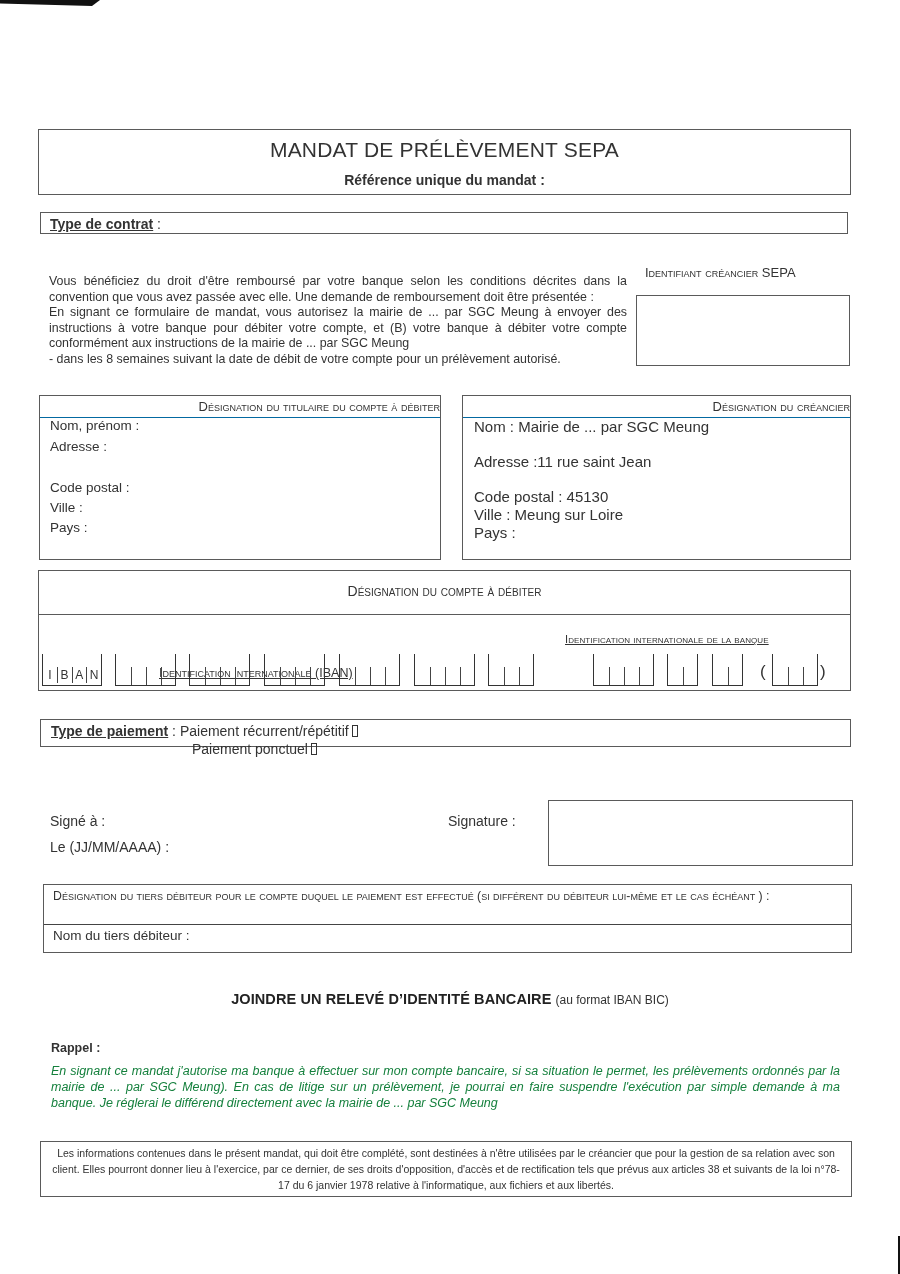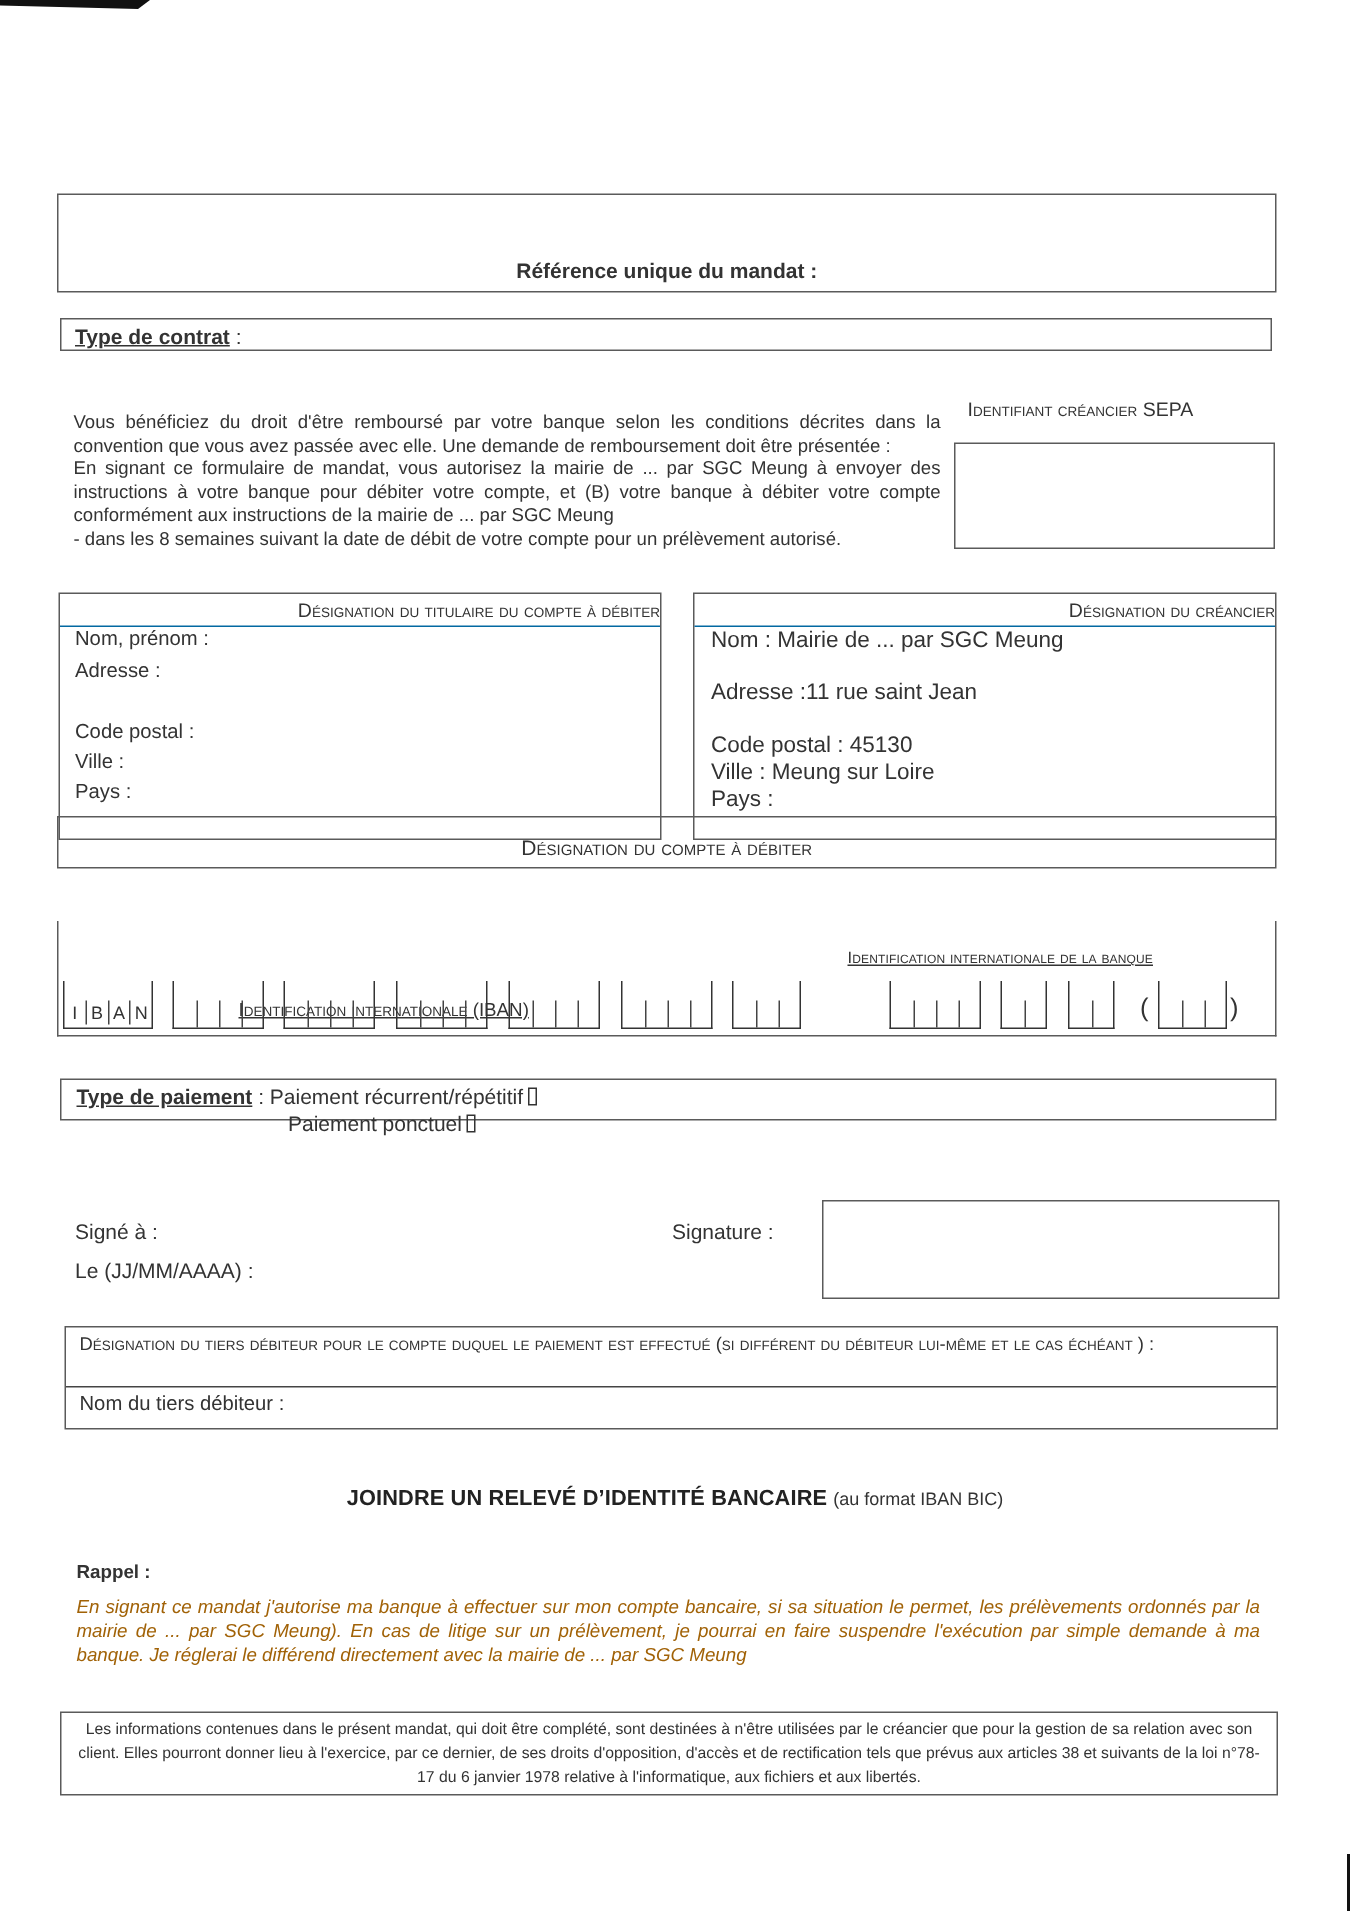--- a/index.html
+++ b/index.html
@@ -30,21 +30,21 @@
     .ics-box { left: 636px; top: 295px; width: 214px; height: 71px; }
 
     
     .tit { left: 39px; top: 395px; width: 402px; height: 165px; }
     .cre { left: 462px; top: 395px; width: 389px; height: 165px; }
     .boxhead { position: absolute; left: 0; right: 0; top: 0; height: 22px; border-bottom: 1px solid #0369a1; text-align: right; font-size: 13px; line-height: 22px; color: #333; }
     .fld { position: absolute; left: 10px; font-size: 13.5px; color: #333; }
     .cfld { position: absolute; left: 11px; font-size: 15px; color: #333; }
 
     
-    .acc-head { left: 38px; top: 544px; width: 813px; height: 35px; }
+    .acc-head { left: 38px; top: 570px; width: 813px; height: 45px; }
     .acc-head .t { position: absolute; left: 0; right: 0; top: 12px; text-align: center; font-size: 14px; color: #333; }
     .acc-body { left: 38px; top: 614px; width: 813px; height: 77px; border-top: none; }
     .iban-lbl { position: absolute; left: 120px; top: 17px; font-size: 12.5px; color: #333; margin-top: 35px; }
     .bic-lbl { position: absolute; left: 526px; top: 19px; font-size: 11px; color: #333; letter-spacing: 0.1px; }
     .grp { position: absolute; top: 40px; height: 32px; border-left: 1px solid #333; border-right: 1px solid #333; border-bottom: 1px solid #333; }
     .grp .tick { position: absolute; bottom: 0; width: 1px; height: 18px; background: #444; }
     .grp .letters { position: absolute; left: 0; right: 0; bottom: 2px; display: flex; font-size: 12px; color: #333; }
     .grp .letters span { flex: 1; text-align: center; border-right: 1px solid #444; height: 16px; line-height: 16px; }
     .grp .letters span:last-child { border-right: none; }
     .paren { position: absolute; top: 48px; font-size: 17px; color: #333; }
@@ -64,31 +64,32 @@
     
     .tiers { left: 43px; top: 884px; width: 809px; height: 69px; }
     .tiers-head { position: absolute; left: 0; right: 0; top: 0; height: 40px; border-bottom: 1px solid #444; padding: 3px 9px; font-size: 12.3px; line-height: 17px; color: #333; }
     .tiers-name { position: absolute; left: 9px; top: 43px; font-size: 13.5px; color: #333; }
 
     .rib { left: 0; width: 900px; top: 991px; text-align: center; font-size: 14.5px; color: #222; }
     .rib b { font-weight: bold; letter-spacing: 0.1px; }
     .rib span.small { font-size: 12px; color: #333; }
 
     .rappel-t { left: 51px; top: 1041px; font-size: 12.5px; font-weight: bold; color: #333; }
-    .rappel { left: 51px; top: 1064px; width: 789px; font-size: 12.5px; line-height: 15.8px; font-style: italic; text-align: justify; color: #a16207; }
+    .rappel { left: 51px; top: 1064px; width: 789px; font-size: 12.5px; line-height: 15.8px; font-style: italic; text-align: justify; color: #15803d; }
 
     .cnil { left: 40px; top: 1141px; width: 812px; height: 56px; padding: 3px 6px; font-size: 10.5px; line-height: 16px; text-align: center; color: #333; }
   </style>
 </head>
 <body>
 
 <div class="abs corner-mark"></div>
 <div class="abs right-edge"></div>
 
 <div class="box hdr">
+  <div class="hdr-title">MANDAT DE PRÉLÈVEMENT SEPA</div>
   <div class="hdr-ref">Référence unique du mandat :</div>
 </div>
 
 <div class="box contract">
   <div class="contract-lbl"><b class="u">Type de contrat</b><span> :</span></div>
 </div>
 
 <div class="abs intro">
   <p>Vous bénéficiez du droit d'être remboursé par votre banque selon les conditions décrites dans la convention que vous avez passée avec elle. Une demande de remboursement doit être présentée :</p>
   <p>En signant ce formulaire de mandat, vous autorisez la mairie de ... par SGC Meung à envoyer des instructions à votre banque pour débiter votre compte, et (B) votre banque à débiter votre compte conformément aux instructions de la mairie de ... par SGC Meung</p>

